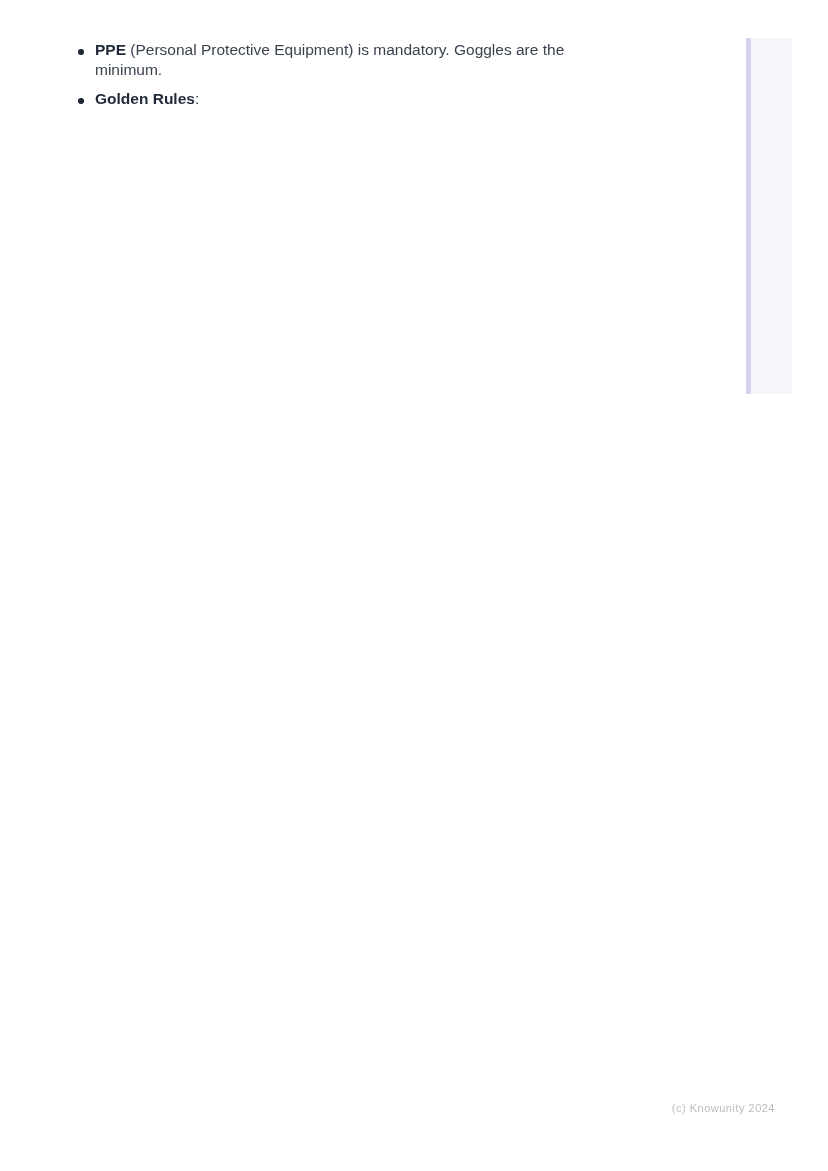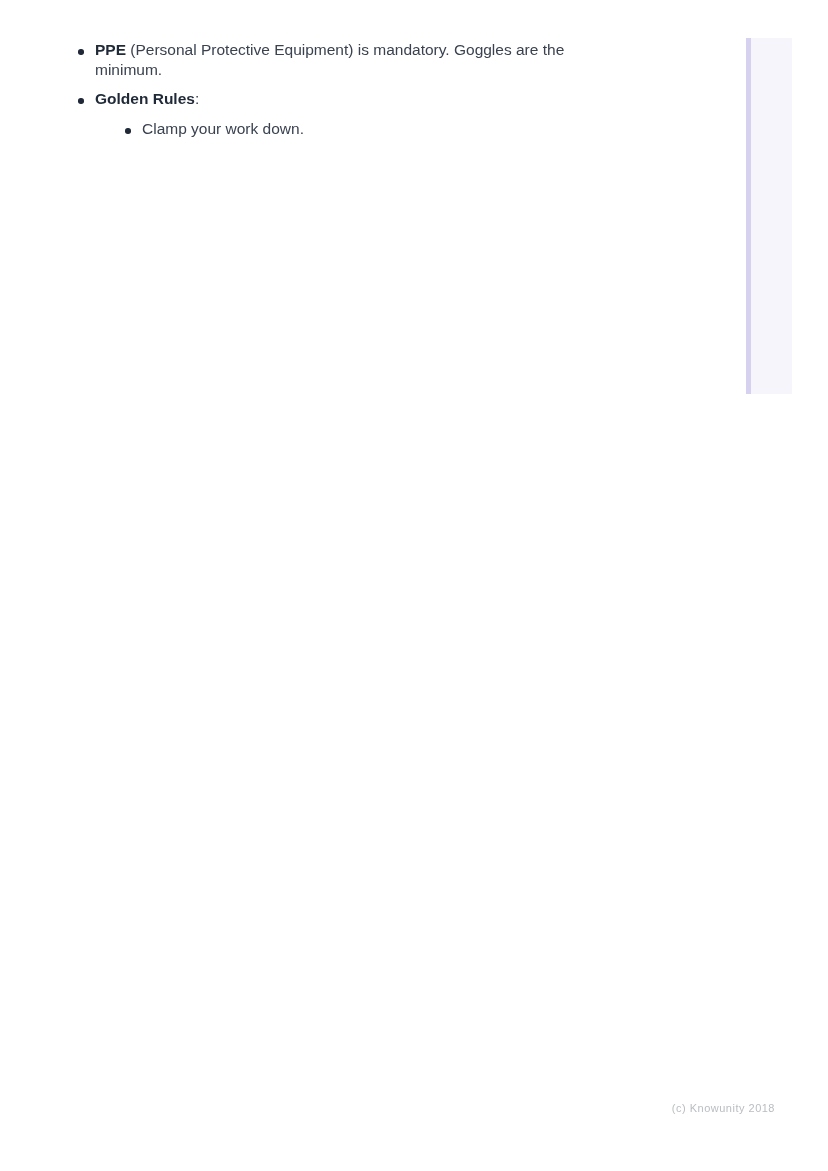--- a/index.html
+++ b/index.html
@@ -88,21 +88,20 @@
   }
 </style>
 </head>
 <body>
 
 <div class="page">
 
   <ul class="notes-list">
       <li class="li-l1"><span class="li-text"><strong>PPE</strong><span> (Personal Protective Equipment) is mandatory. Goggles are the minimum.</span></span></li>
       <li class="li-l1"><span class="li-text"><strong>Golden Rules</strong><span>:</span></span><ul class="sub-list">
-          <li class="li-l2">Clamp your work down.</li>
         </ul></li>
     </ul>
 
   <div class="side-panel"></div>
 
-  <div class="page-footer">(c) Knowunity 2018</div>
+  <div class="page-footer">(c) Knowunity 2024</div>
 
 </div>
 
 </body></html>

